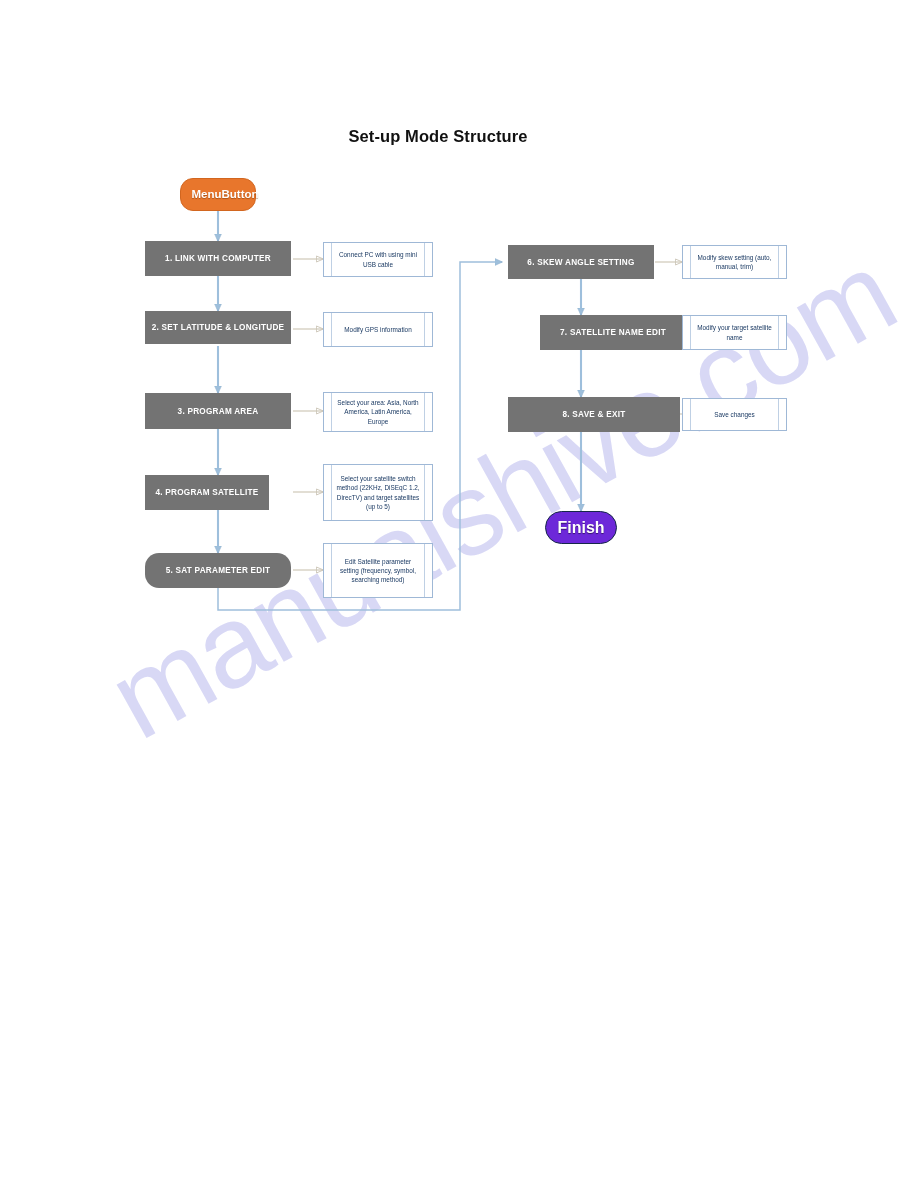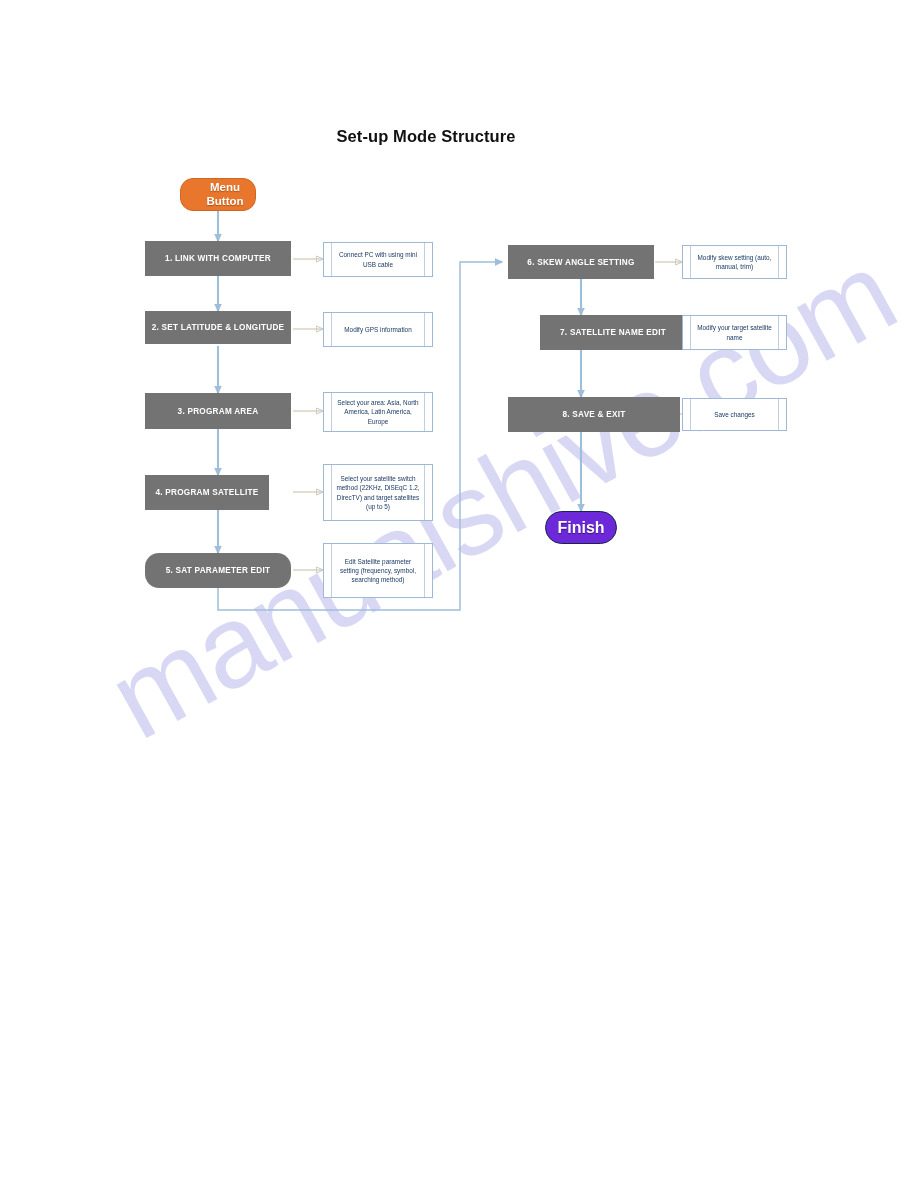--- a/index.html
+++ b/index.html
@@ -52,21 +52,21 @@
     left: 0;
     top: 0;
     width: 918px;
     height: 1188px;
     z-index: 3;
   }
 
   
   #title {
     position: absolute;
-    left: 4px;
+    left: 16px;
     top: 127px;
     width: 844px;
     text-align: center;
     font-family: "Liberation Sans", sans-serif;
     font-size: 16.5px;
     font-weight: bold;
     color: #111111;
     letter-spacing: 0.1px;
     z-index: 4;
   }
@@ -201,21 +201,21 @@
       <line x1="293" y1="570" x2="323" y2="570"></line>
       <line x1="655" y1="262" x2="682" y2="262"></line>
       <line x1="655" y1="332" x2="682" y2="332"></line>
     </g>
 
     <line x1="655" y1="414" x2="682" y2="414" stroke="#cfc8b7" stroke-width="1.2" fill="none"></line>
   </svg>
 
   <div id="title">Set-up Mode Structure</div>
 
-  <div class="pill-start" style="left:180px; top:178px; width:76px; height:33px; flex-direction:column;padding-left:14px;">
+  <div class="pill-start" style="left:180px; top:178px; width:76px; height:33px; padding-left:14px;">
     <span>Menu</span>
     <span>Button</span>
   </div>
 
   <div class="proc-box" style="left:145px; top:241px; width:146px; height:35px;">
     <span>1. LINK WITH COMPUTER</span>
   </div>
 
   <div class="proc-box" style="left:145px; top:311px; width:146px; height:33px;">
     <span>2. SET LATITUDE &amp; LONGITUDE</span>

